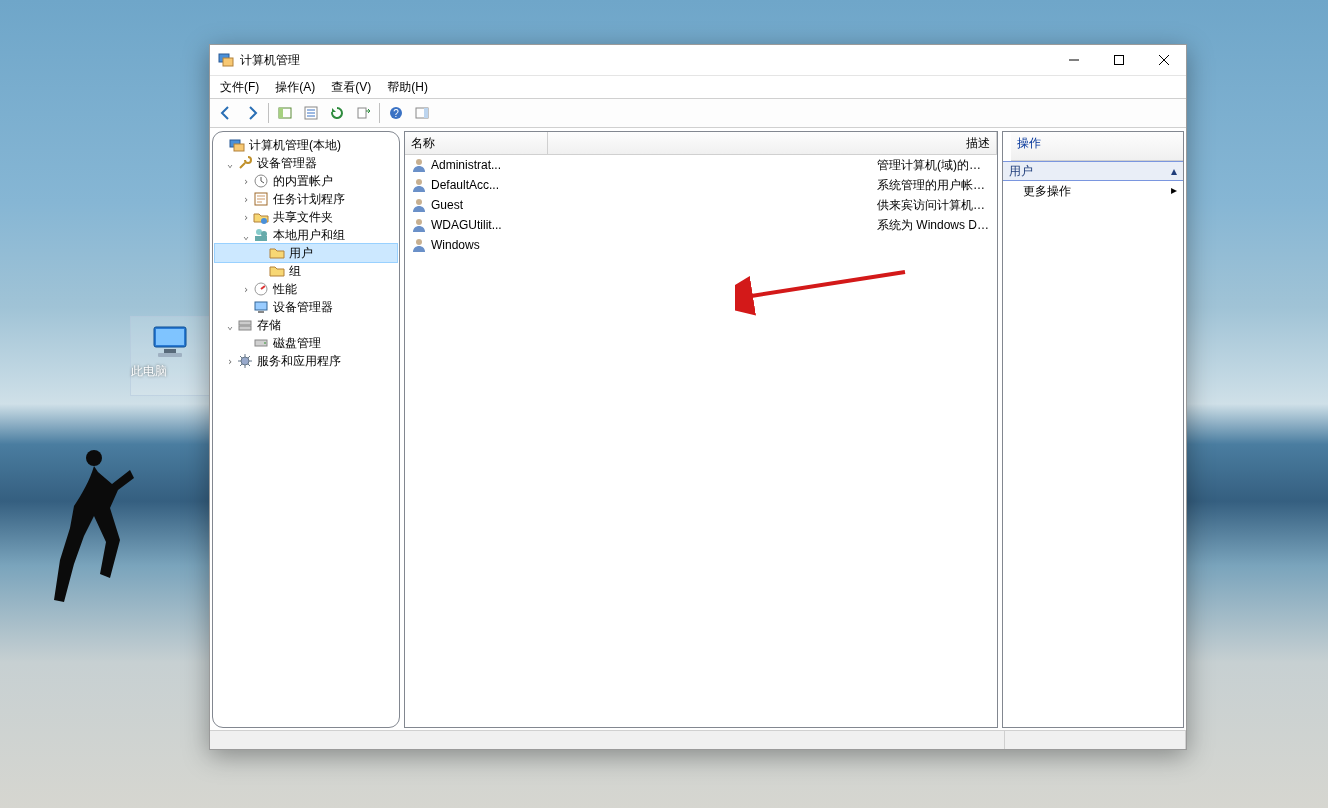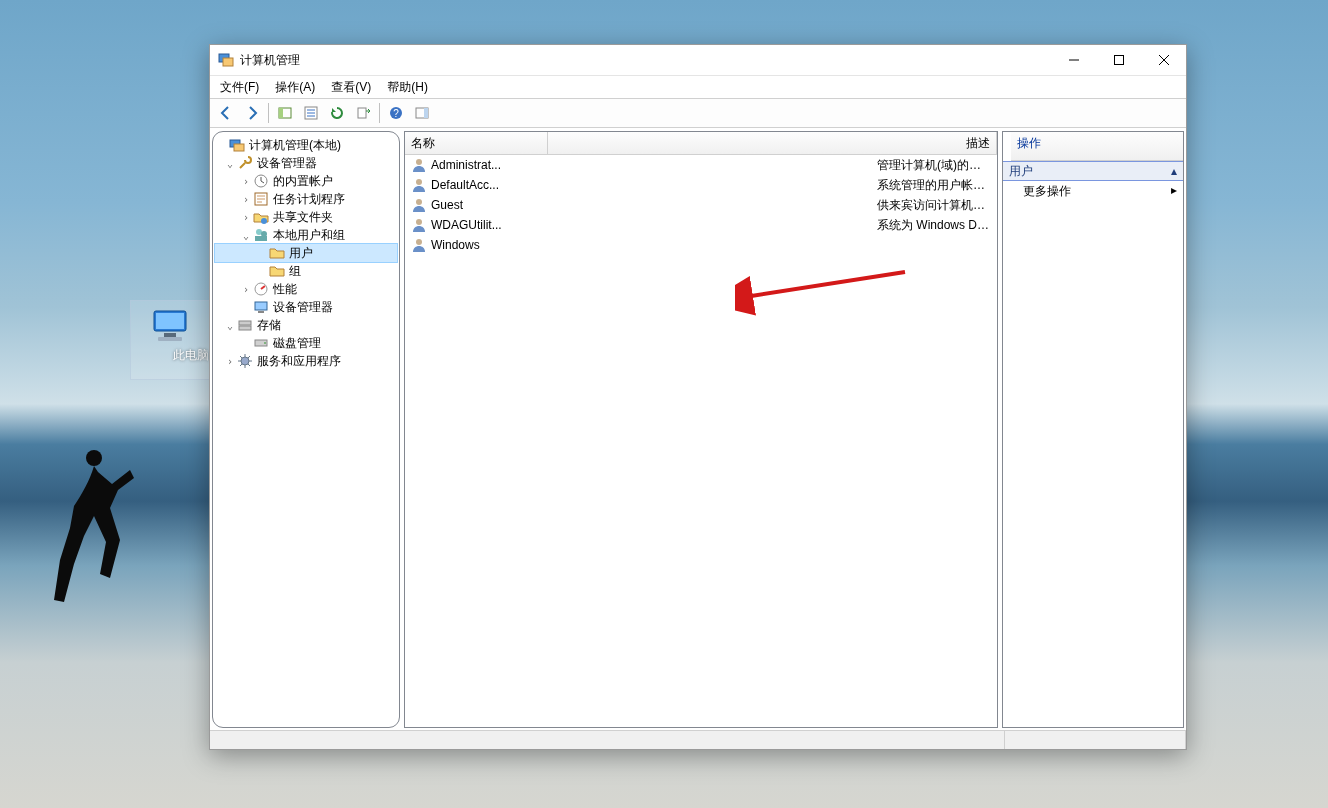--- a/index.html
+++ b/index.html
@@ -25,25 +25,25 @@
     content:""; position:absolute; width:12px; height:12px; border-radius:50%;
     background:#111; top:0; left:48px;
   }
   .runner:after {
     content:""; position:absolute; left:20px; top:10px; width:70px; height:130px;
     background: transparent;
   }
 
   .desktop-icon {
     position: absolute;
-    top: 300px;
+    top: 316px;
     left: 130px;
     width: 78px;
     height: 78px;
-    text-align: right;
+    text-align: left;
     color: #fff;
     font-size: 12px;
     background: rgba(255,255,255,0.15);
     border: 1px solid rgba(180,200,220,0.6);
   }
   .desktop-icon svg { display: block; margin: 8px auto 4px; }
   .desktop-icon .lbl { text-shadow: 0 0 3px rgba(0,0,0,0.6); }
 
   .window {
     position: absolute;

